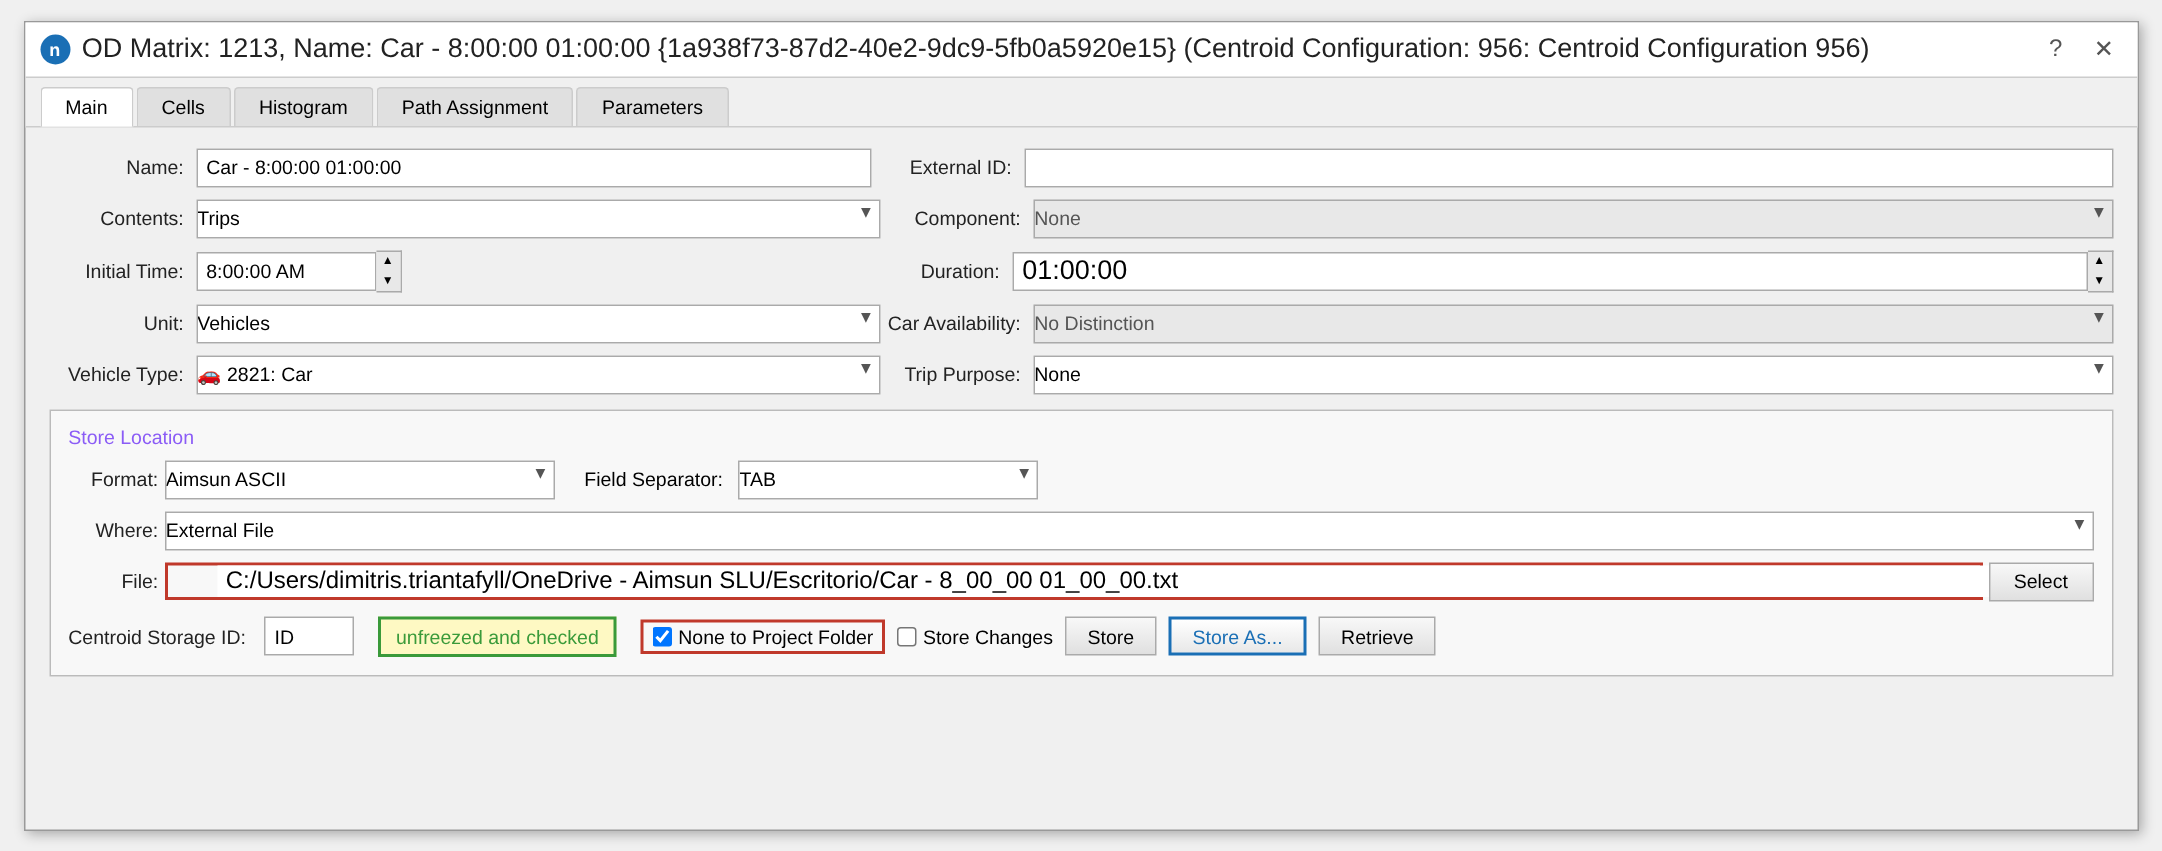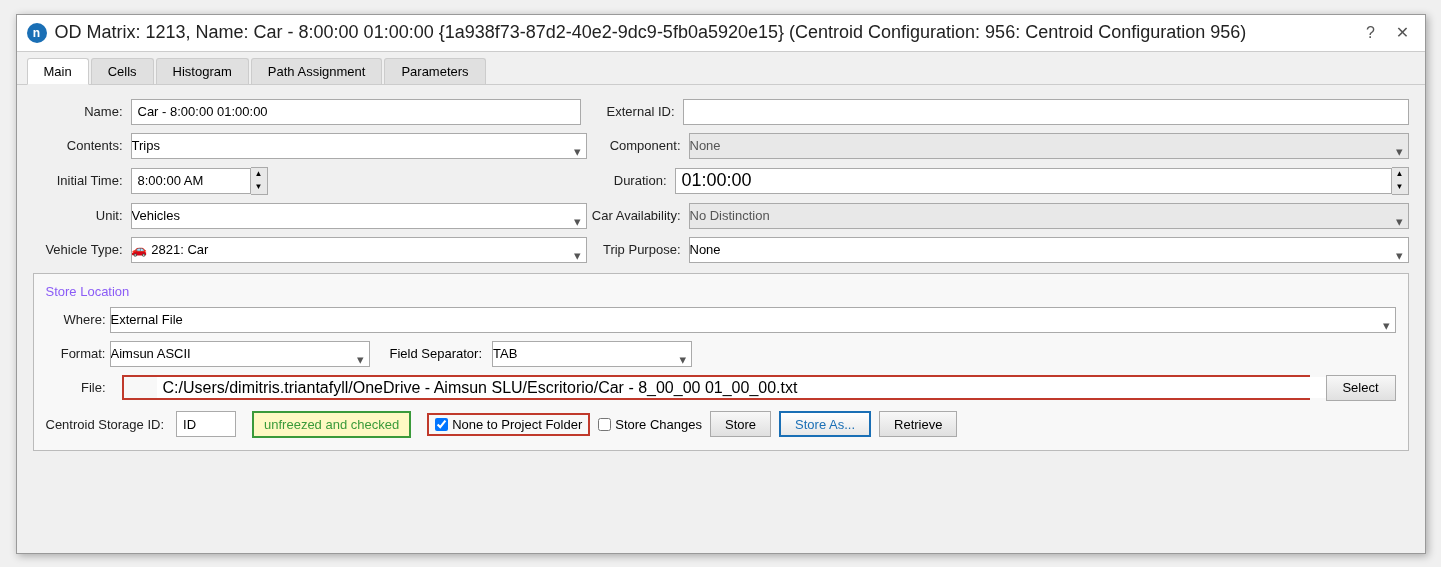--- a/index.html
+++ b/index.html
@@ -107,21 +107,21 @@
       padding: 3px 6px;
       font-size: 13px;
       height: 26px;
     }
     .form-input-wide {
       width: 450px;
     }
     .select-wrapper {
       position: relative;
       display: inline-flex;
-      align-items: flex-end;
+      align-items: flex-start;
     }
     .select-wrapper::after {
       content: "▾";
       position: absolute;
       right: 6px;
       pointer-events: none;
       color: #555;
     }
     .select-wrapper select {
       padding-right: 22px;
@@ -172,21 +172,21 @@
     }
     .store-location-title {
       font-size: 13px;
       font-weight: normal;
       color: #8b5cf6;
       margin-bottom: 8px;
     }
     .file-row {
       display: flex;
       align-items: center;
-      gap: 16px;
+      gap: 4px;
       margin-top: 6px;
     }
     .file-input-wrapper {
       border: 2px solid #c0392b;
       flex: 1;
     }
     .file-input-wrapper input {
       width: 100%;
       border: none;
       padding: 3px 6px;
@@ -383,39 +383,39 @@
             <option>None</option>
           </select>
         </div>
       </div>
     </div>
 
     <div class="store-location-group">
       <div class="store-location-title">Store Location</div>
 
       <div class="form-row">
+        <span class="form-label" style="min-width:60px;">Format:</span>
+        <div class="select-wrapper">
+          <select style="width:260px;">
+            <option>Aimsun ASCII</option>
+          </select>
+        </div>
+        <span style="margin-left:16px;">Field Separator:</span>
+        <div class="select-wrapper" style="margin-left:6px;">
+          <select style="width:200px;">
+            <option>TAB</option>
+          </select>
+        </div>
+      </div>
+
+      <div class="form-row">
         <span class="form-label" style="min-width:60px;">Where:</span>
         <div class="select-wrapper" style="flex:1">
           <select style="width:100%;">
             <option>External File</option>
-          </select>
-        </div>
-      </div>
-
-      <div class="form-row">
-        <span class="form-label" style="min-width:60px;">Format:</span>
-        <div class="select-wrapper">
-          <select style="width:260px;">
-            <option>Aimsun ASCII</option>
-          </select>
-        </div>
-        <span style="margin-left:16px;">Field Separator:</span>
-        <div class="select-wrapper" style="margin-left:6px;">
-          <select style="width:200px;">
-            <option>TAB</option>
           </select>
         </div>
       </div>
 
       <div class="file-row">
         <span class="form-label" style="min-width:60px;">File:</span>
         <div class="file-input-wrapper">
           <input type="text" value="C:/Users/dimitris.triantafyll/OneDrive - Aimsun SLU/Escritorio/Car - 8_00_00 01_00_00.txt" style="">
         </div>
         <button class="btn btn-select">Select</button>

